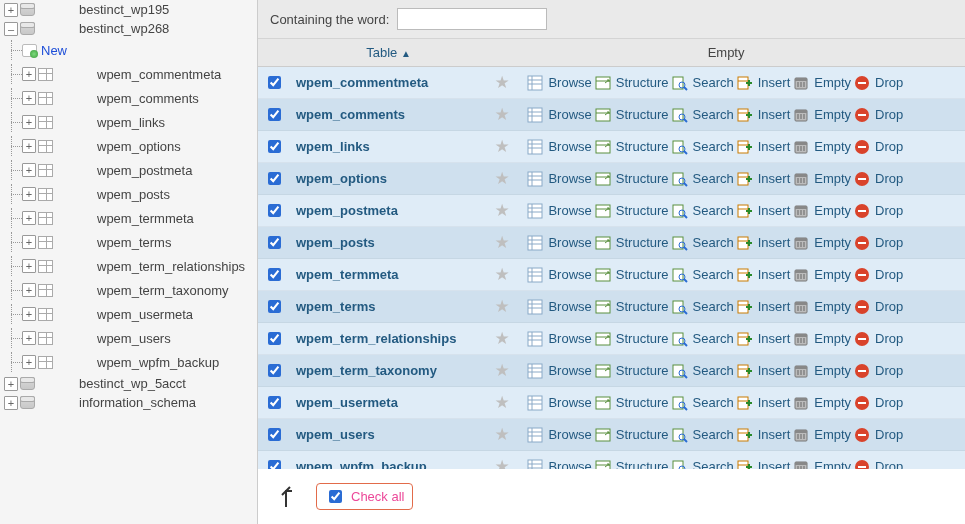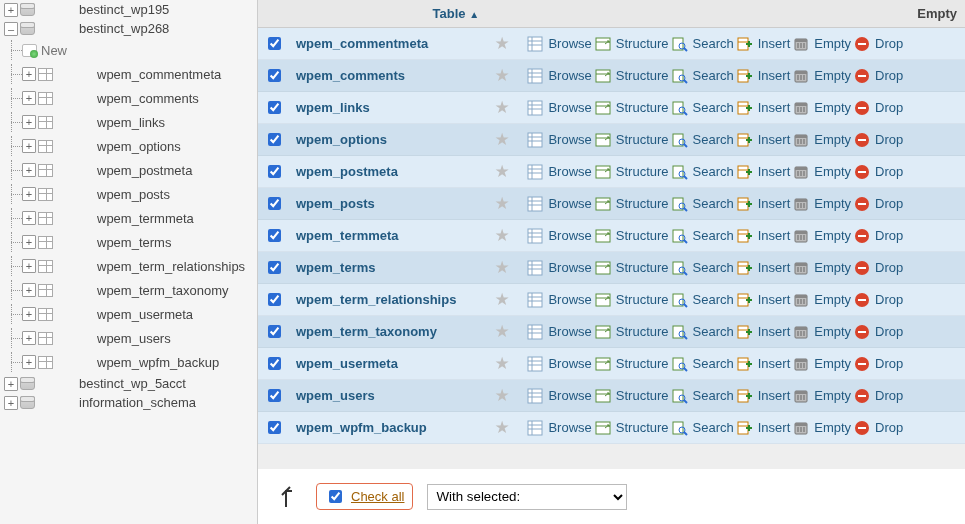--- a/index.html
+++ b/index.html
@@ -57,21 +57,21 @@
     background-position: 0 4px, 7px 0;
     background-repeat:no-repeat;
   }
   .tree-label { cursor:pointer;margin-left:40px; }
   .tree-label.bold { font-weight:400; }
   .branch-line {
     display:inline-block; width:18px; height:20px; position:relative;
   }
   .branch-line::before{content:"";position:absolute;left:7px;top:0;bottom:0;width:1px;border-left:1px dotted #999;}
   .branch-line.tee::after{content:"";position:absolute;left:7px;right:0;top:10px;height:1px;border-top:1px dotted #999;}
-  .sidebar a.new-link { color:#737373; text-decoration:none; }
+  .sidebar a.new-link { color:#1d4ed8; text-decoration:none; }
 
   
   .main {
     flex:1;
     background:#f0f0f0;
     display:flex; flex-direction:column;
     overflow:hidden;
   }
   .filter-bar {
     background:#eaeaea;
@@ -79,21 +79,21 @@
     display:flex; align-items:center;
     border-bottom:1px solid #d4d4d4;
   }
   .filter-bar input {
     margin-left:8px; width:150px; height:22px;
     border:1px solid #bbb; background:#fff; padding:0 4px;
   }
   .table-wrap { overflow:auto; flex:1; background:#eee; padding:0; }
   table.main-table { width:100%; border-collapse:collapse; }
   table.main-table th {
-    text-align:right; padding:6px 8px; font-weight:700;
+    text-align:center; padding:6px 8px; font-weight:400;
     background:#e8e8e8; border-bottom:1px solid #ccc;
   }
   table.main-table th.link { color:#235a81; }
   table.main-table td {
     padding:5px 6px; border-bottom:1px solid rgba(0,0,0,0.04);
     vertical-align:middle; white-space:nowrap;
   }
   tr.row-a { background:#dfecf7; }
   tr.row-b { background:#cfe0ee; }
   .tbl-name { color:#235a81; font-weight:700; cursor:pointer; }
@@ -112,21 +112,21 @@
     background:#fff;
   }
   .arrow-up {
     width:26px; height:24px;
   }
   .checkall-box {
     border:1px solid #e26b4a; border-radius:4px;
     padding:3px 8px; display:flex; align-items:center; gap:6px;
   }
   .checkall-box input{accent-color:#2a6cd4;}
-  .checkall-box span{color:#a16207;text-decoration:underline;}
+  .checkall-box span{color:#ec4899;}
   .footer-bar select {
     height:26px; border:1px solid #bbb; background:#fff; min-width:200px;
     padding:0 4px;
   }
 </style>
 </head>
 <body>
 
 <div class="sidebar">
 
@@ -235,20 +235,24 @@
   </div>
 
   <div class="tree-item">
     <span class="plus-icon">+</span>
     <span class="db-icon"></span>
     <span class="tree-label">information_schema</span>
   </div>
 </div>
 
 <div class="main">
+  <div class="filter-bar">
+    <span>Containing the word:</span>
+    <input type="text" value="" style="">
+  </div>
 
   <div class="table-wrap">
     <table class="main-table">
       <thead>
         <tr>
           <th class="chk"></th>
           <th class="link">
             <span>Table</span>
             <span style="color:#235a81;font-size:10px;">▲</span>
           </th>
@@ -1031,17 +1035,14 @@
   <div class="footer-bar">
     <span class="arrow-up">
       <svg viewBox="0 0 26 24">
           <path d="M4 22 L4 6 L10 6 M4 6 L8 2 M4 6 L0 10" fill="none" stroke="#333" stroke-width="2" transform="translate(6,0)"></path>
         </svg>
     </span>
     <label class="checkall-box">
       <input type="checkbox" checked="" style="">
       <span>Check all</span>
     </label>
-    <select>
-      <option>With selected:</option>
-    </select>
   </div>
 </div>
 
 </body></html>

